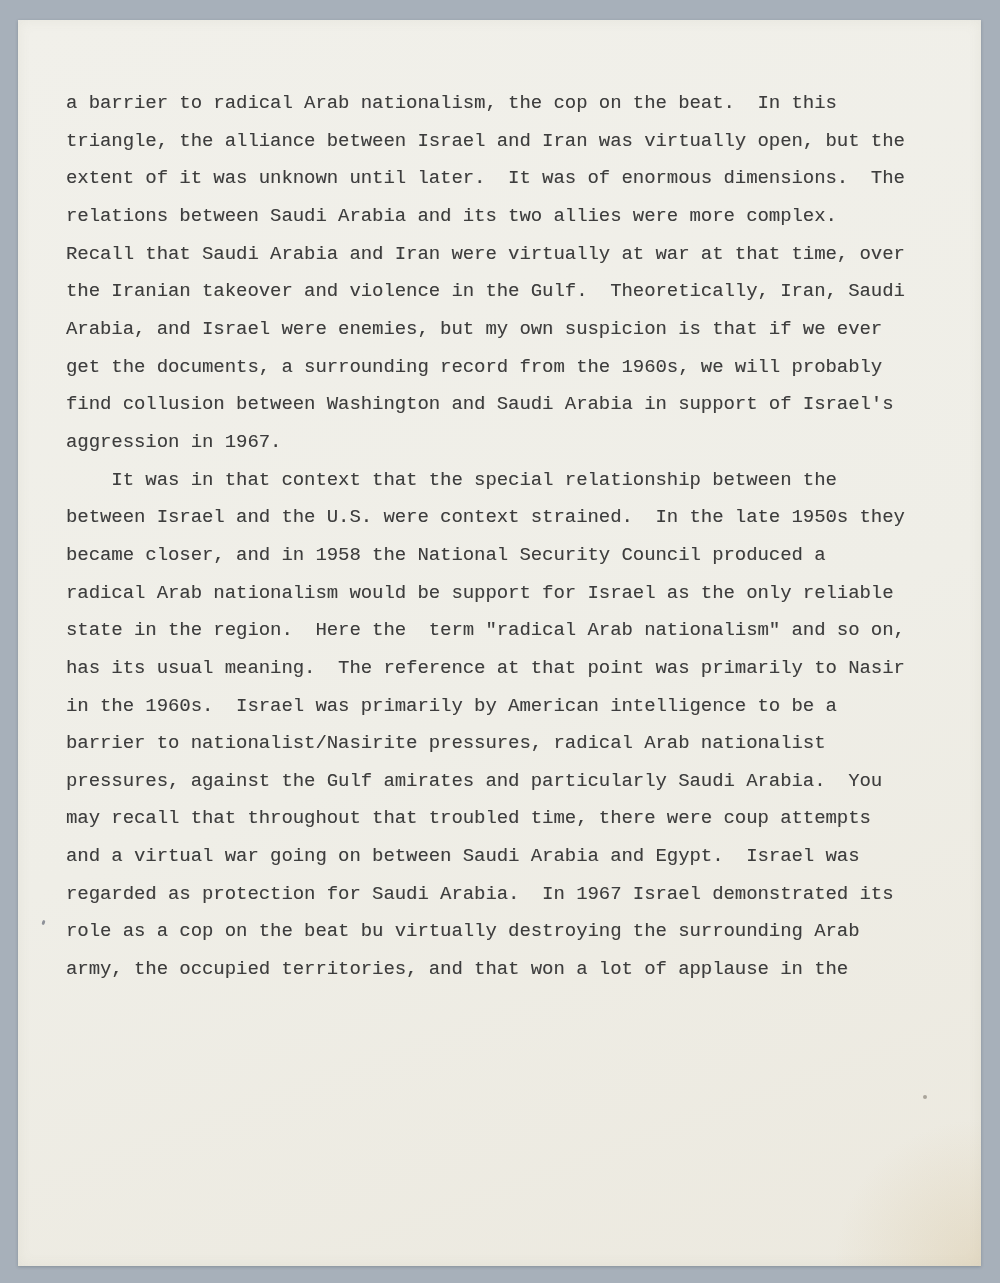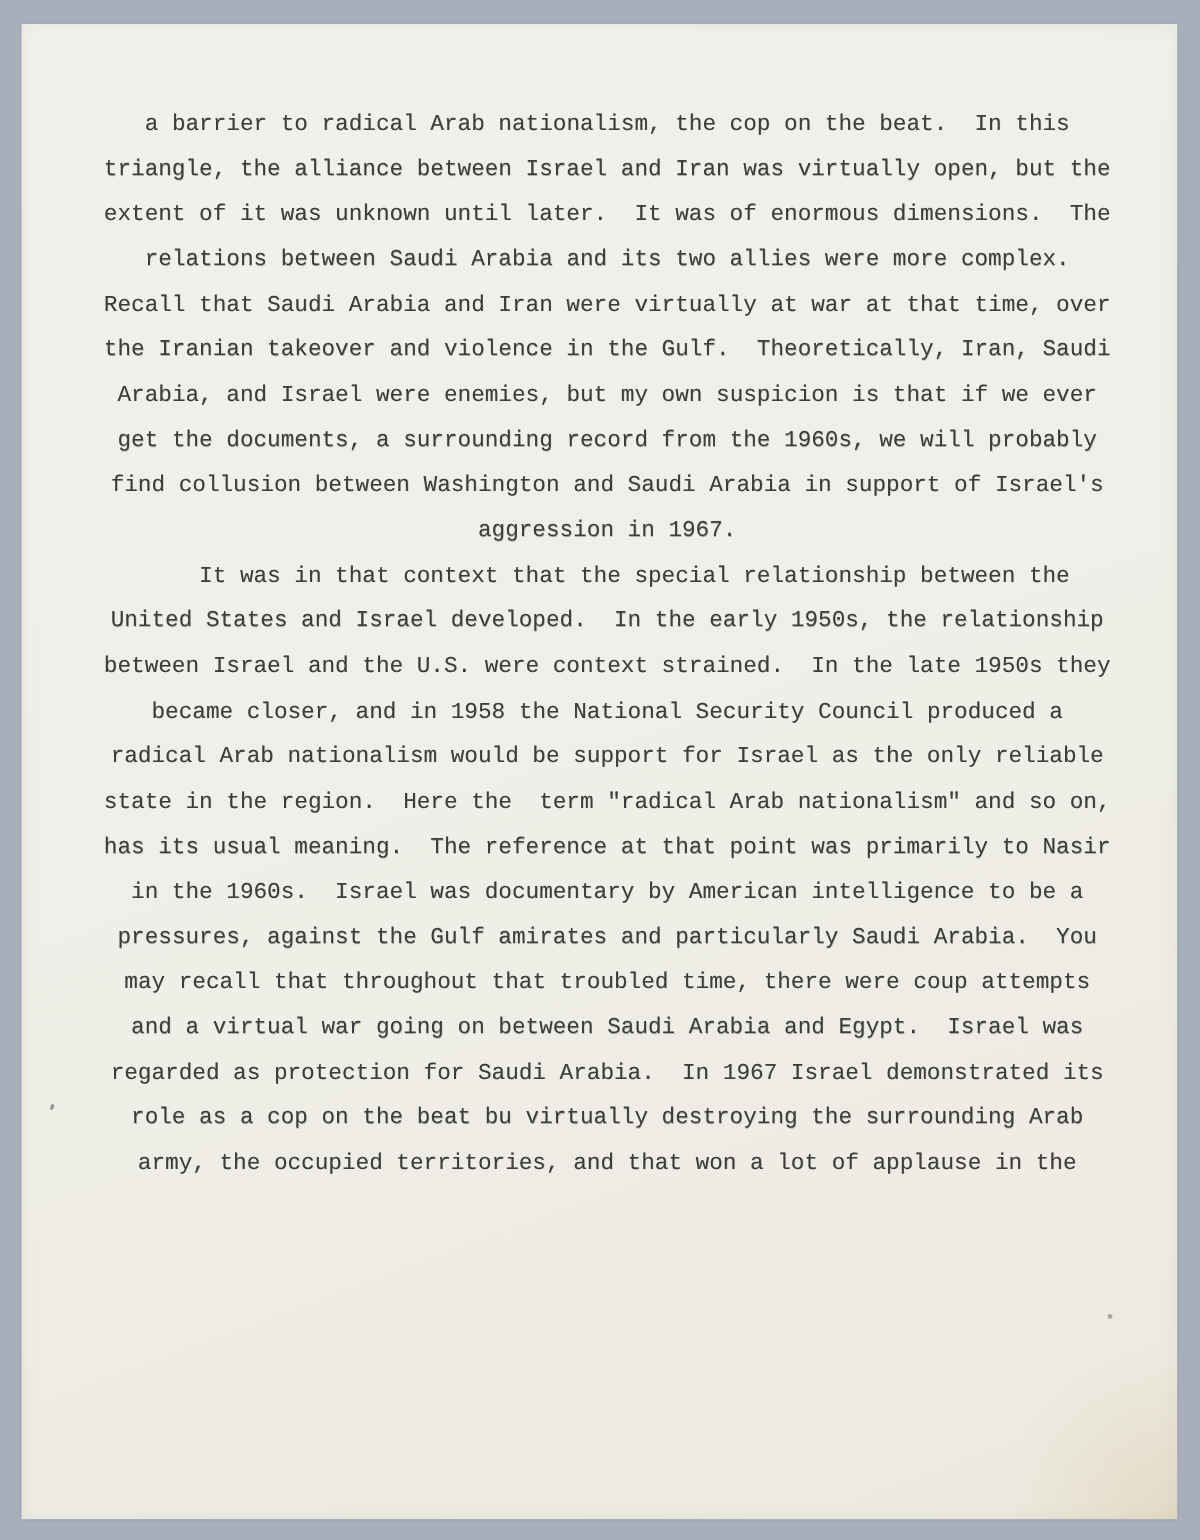--- a/index.html
+++ b/index.html
@@ -45,21 +45,20 @@
     width: 880px;
     color: #3d3d3d;
     font-size: 18.9px;
     font-weight: 400;
   }
   .line {
     white-space: pre;
     height: 37.66px;
     line-height: 37.66px;
     text-shadow: 0.3px 0.3px 0 rgba(61,61,61,0.35);
-    text-align: center;
   }
   .speck {
     position: absolute;
     border-radius: 50%;
     pointer-events: none;
   }
   .speck-left-edge {
     left: 24px;
     top: 900px;
     width: 3px;
@@ -86,27 +85,27 @@
       <div class="line">triangle, the alliance between Israel and Iran was virtually open, but the</div>
       <div class="line">extent of it was unknown until later.  It was of enormous dimensions.  The</div>
       <div class="line">relations between Saudi Arabia and its two allies were more complex.</div>
       <div class="line">Recall that Saudi Arabia and Iran were virtually at war at that time, over</div>
       <div class="line">the Iranian takeover and violence in the Gulf.  Theoretically, Iran, Saudi</div>
       <div class="line">Arabia, and Israel were enemies, but my own suspicion is that if we ever</div>
       <div class="line">get the documents, a surrounding record from the 1960s, we will probably</div>
       <div class="line">find collusion between Washington and Saudi Arabia in support of Israel's</div>
       <div class="line">aggression in 1967.</div>
       <div class="line">    It was in that context that the special relationship between the</div>
-      <div class="line">United States and Israel developed.  In the early 1950s, the relationship</div>
       <div class="line">between Israel and the U.S. were context strained.  In the late 1950s they</div>
       <div class="line">became closer, and in 1958 the National Security Council produced a</div>
       <div class="line">radical Arab nationalism would be support for Israel as the only reliable</div>
       <div class="line">state in the region.  Here the  term "radical Arab nationalism" and so on,</div>
       <div class="line">has its usual meaning.  The reference at that point was primarily to Nasir</div>
-      <div class="line">in the 1960s.  Israel was documentary by American intelligence to be a</div>
+      <div class="line">in the 1960s.  Israel was primarily by American intelligence to be a</div>
+      <div class="line">barrier to nationalist/Nasirite pressures, radical Arab nationalist</div>
       <div class="line">pressures, against the Gulf amirates and particularly Saudi Arabia.  You</div>
       <div class="line">may recall that throughout that troubled time, there were coup attempts</div>
       <div class="line">and a virtual war going on between Saudi Arabia and Egypt.  Israel was</div>
       <div class="line">regarded as protection for Saudi Arabia.  In 1967 Israel demonstrated its</div>
       <div class="line">role as a cop on the beat bu virtually destroying the surrounding Arab</div>
       <div class="line">army, the occupied territories, and that won a lot of applause in the</div>
     </div>
   <div class="speck speck-left-edge"></div>
   <div class="speck speck-after-text"></div>
 </div>

